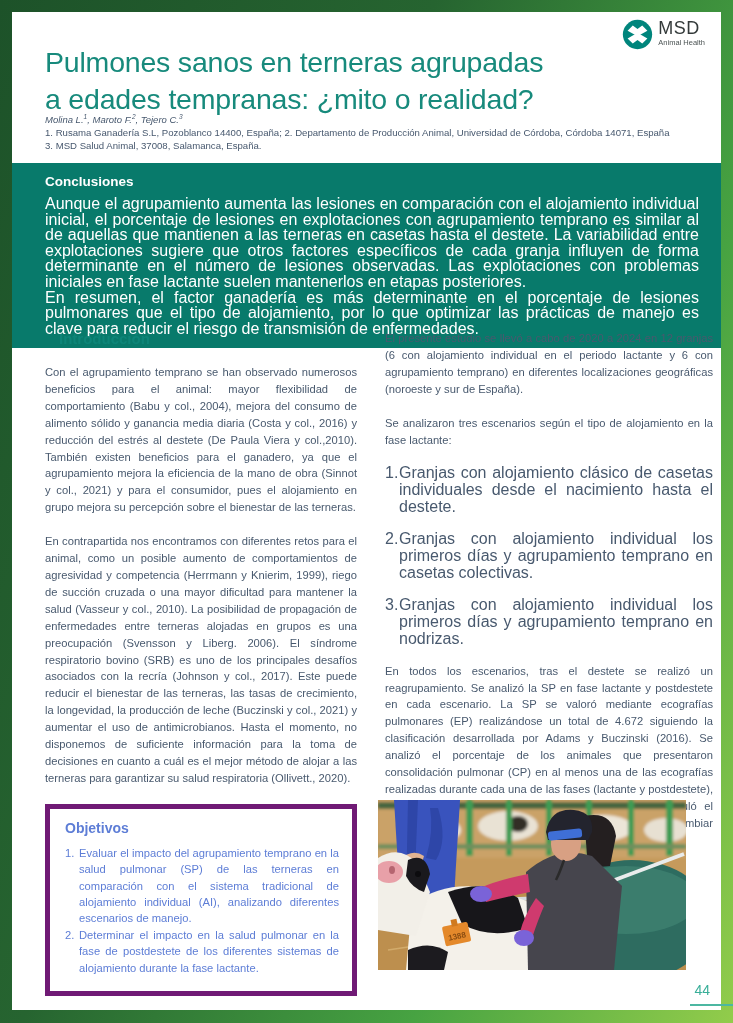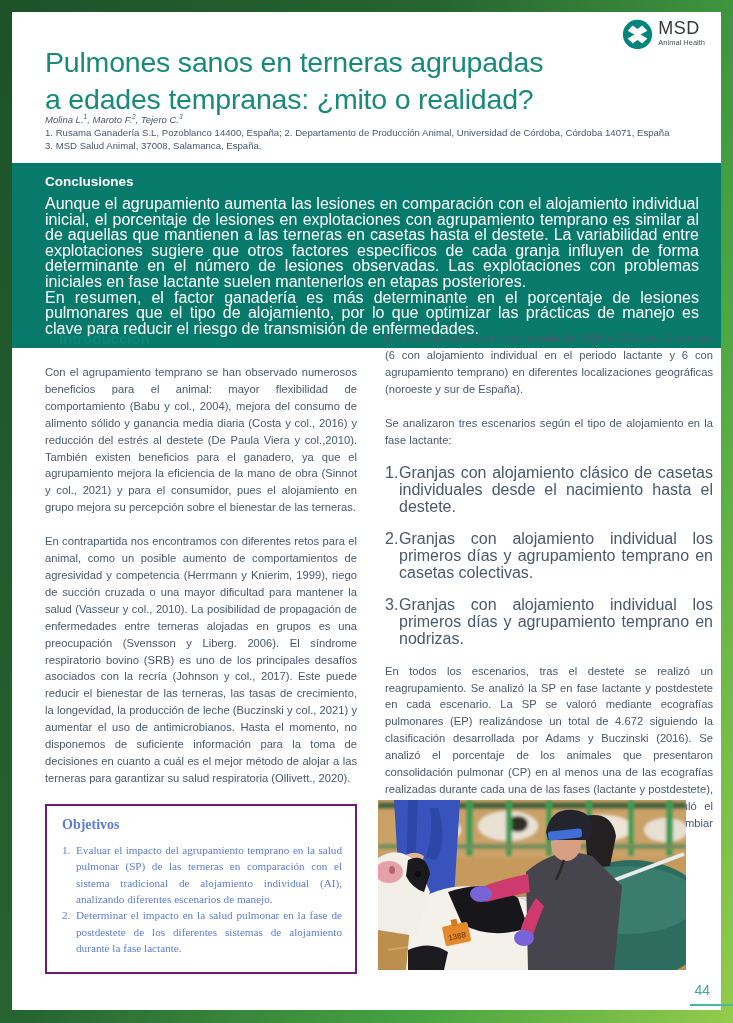--- a/index.html
+++ b/index.html
@@ -37,21 +37,21 @@
   .col h2{margin:0 0 17px 14px;font-size:15px;font-weight:bold;color:#0d8578;}
   .body-p{margin:0 0 17px 0;font-size:11.2px;line-height:16.9px;text-align:justify;color:#48596e;}
 
   
   ol.plainlist{list-style:none;margin:0 0 15px 0;padding:0;counter-reset:li;}
   ol.plainlist li{counter-increment:li;position:relative;padding-left:14px;margin:0 0 15px 0;
     font-size:16px;line-height:16.9px;text-align:justify;color:#48596e;}
   ol.plainlist li::before{content:counter(li) ".";position:absolute;left:0;top:0;}
 
   
-  .objectives{border:2px solid #701a75;margin-top:6px;padding:11px 13px 15px 15px;font-family:Liberation Serif, serif;}
+  .objectives{border:5px solid #701a75;margin-top:6px;padding:11px 13px 15px 15px;}
   .objectives h2{margin:0 0 9px 0;font-size:14px;font-weight:bold;color:#5d7dd6;}
   .objectives ol{list-style:none;margin:0;padding:0;counter-reset:ob;}
   .objectives li{counter-increment:ob;position:relative;padding-left:14px;margin:0;
     font-size:11.2px;line-height:16.4px;text-align:justify;color:#5d7dd6;}
   .objectives li::before{content:counter(ob) ".";position:absolute;left:0;top:0;}
 
   
   .photo{position:absolute;left:366px;top:788px;width:308px;height:170px;overflow:hidden;}
   .photo svg{display:block;}
 

